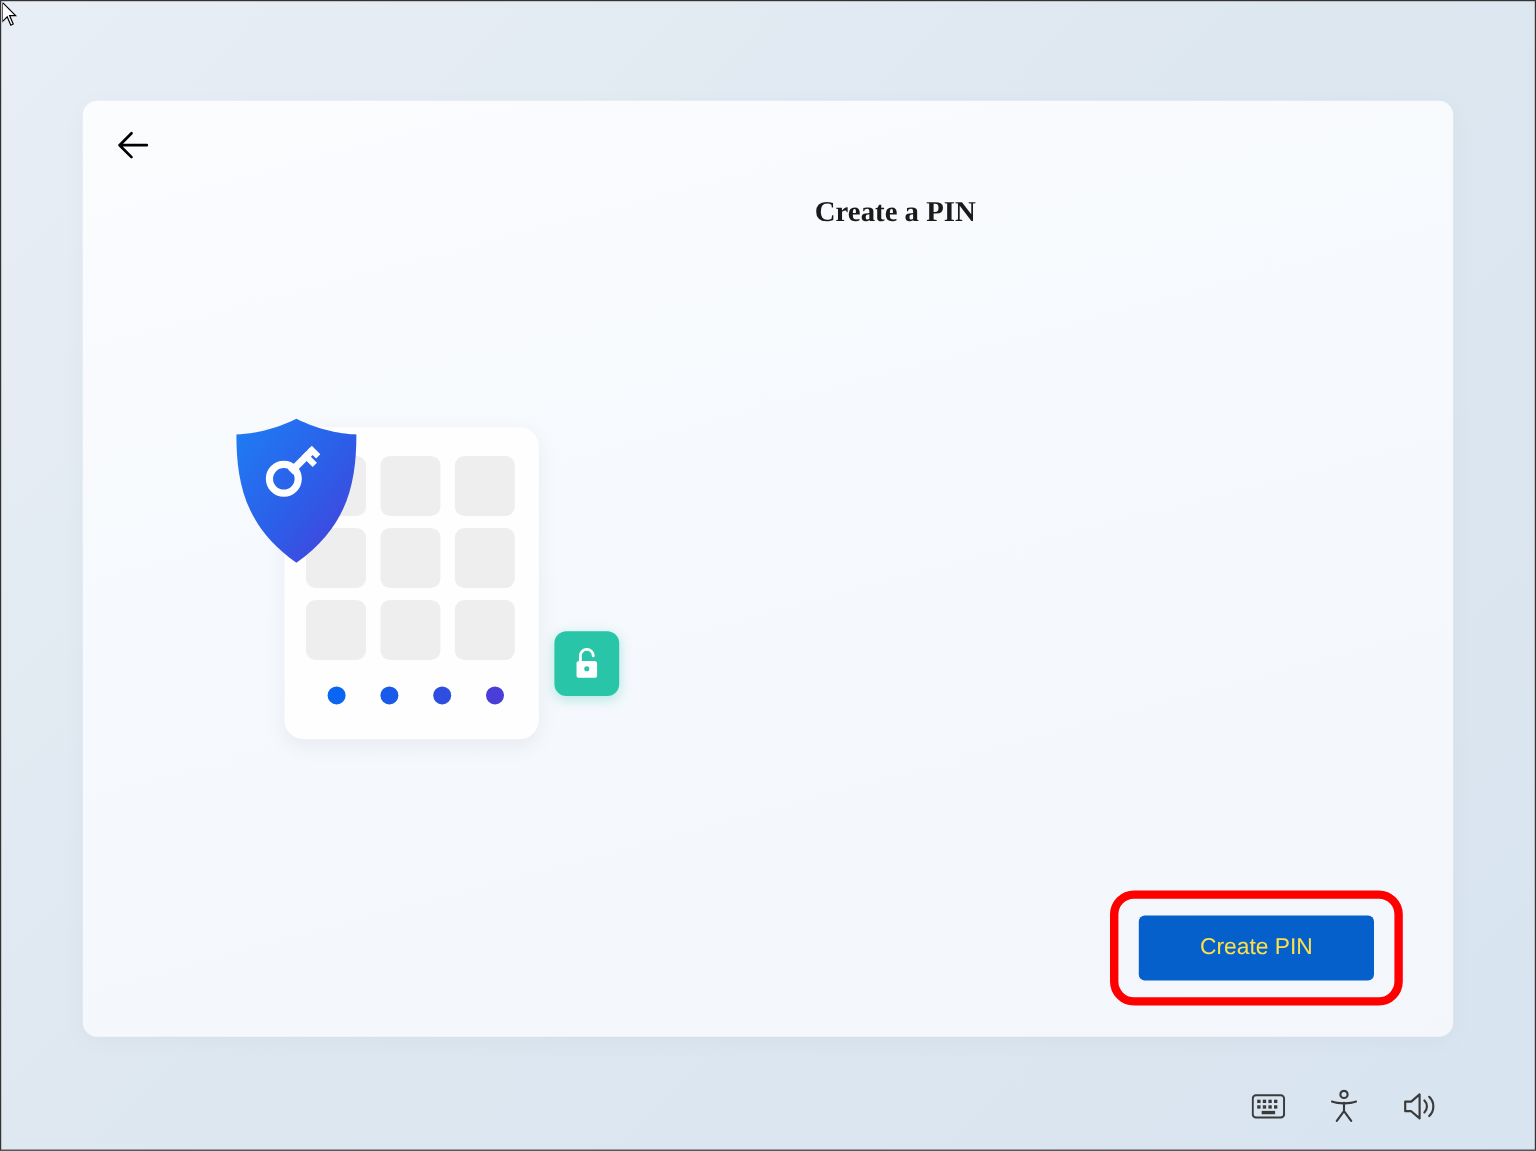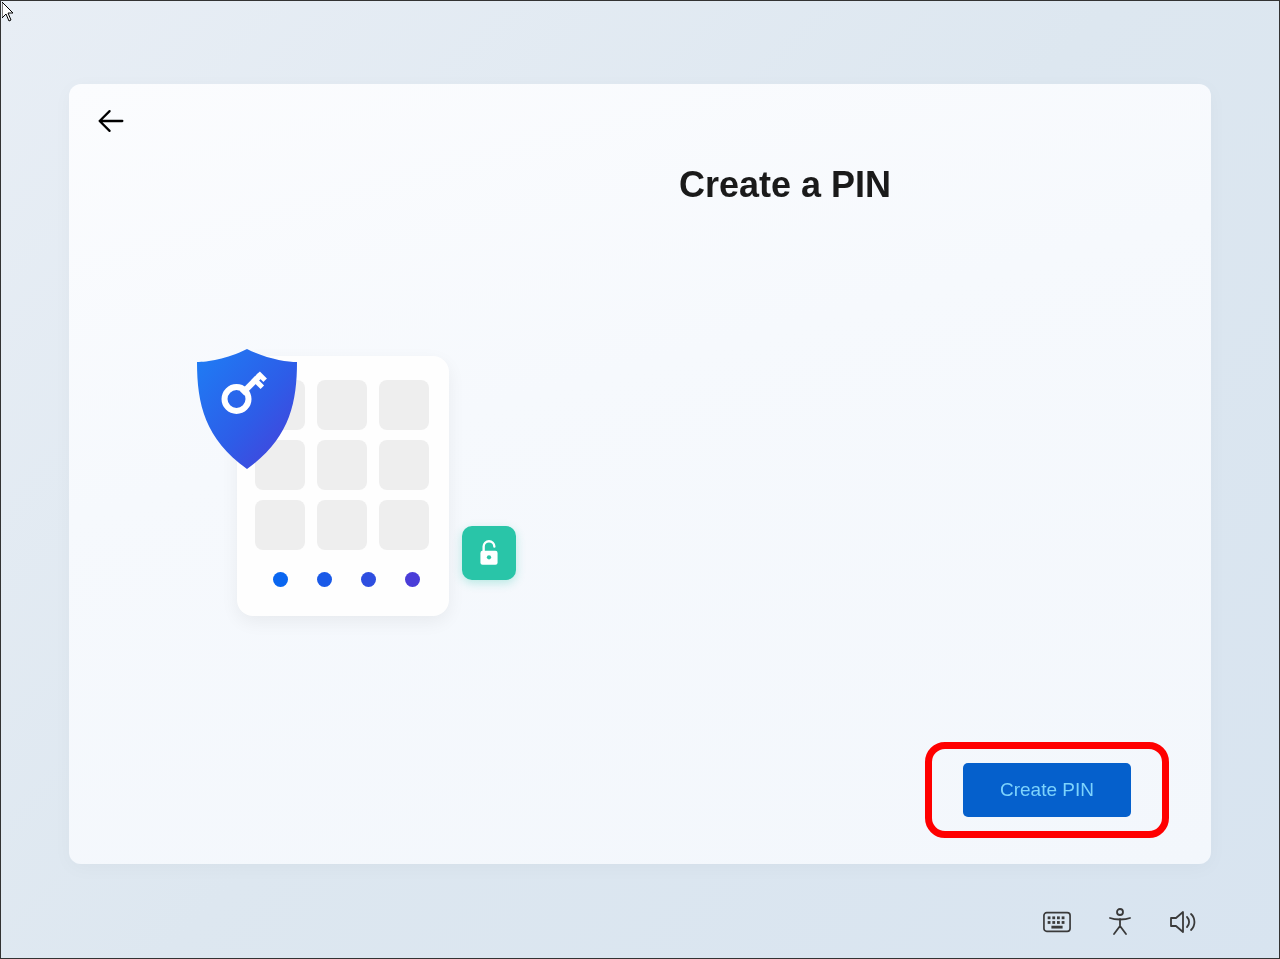--- a/index.html
+++ b/index.html
@@ -41,24 +41,25 @@
       cursor: pointer;
       color: #000;
     }
     .content-right {
       position: absolute;
       left: 610px;
       top: 80px;
       width: 480px;
     }
     .title {
-      font-size: 36px;
+      font-size: 24px;
       font-weight: 600;
       color: #1a1a1a;
       margin-bottom: 52px;
+      font-family: Liberation Serif, serif;
     }
     .description {
       font-size: 19px;
       font-weight: 400;
       color: #595959;
       line-height: 1.65;
     }
     .illustration {
       position: absolute;
       left: 118px;
@@ -131,26 +132,26 @@
       width: 244px;
       height: 96px;
       border: 7px solid #ff0000;
       border-radius: 20px;
       display: flex;
       align-items: center;
       justify-content: center;
     }
     .create-button {
       background: #0560cc;
-      color: #7dd3fc;
+      color: #fde047;
       border: none;
       border-radius: 5px;
       font-size: 19px;
       font-weight: 400;
-      width: 168px;
+      width: 196px;
       height: 54px;
       cursor: pointer;
       font-family: inherit;
     }
     .footer-icons {
       position: absolute;
       bottom: 22px;
       right: 82px;
       display: flex;
       gap: 35px;

